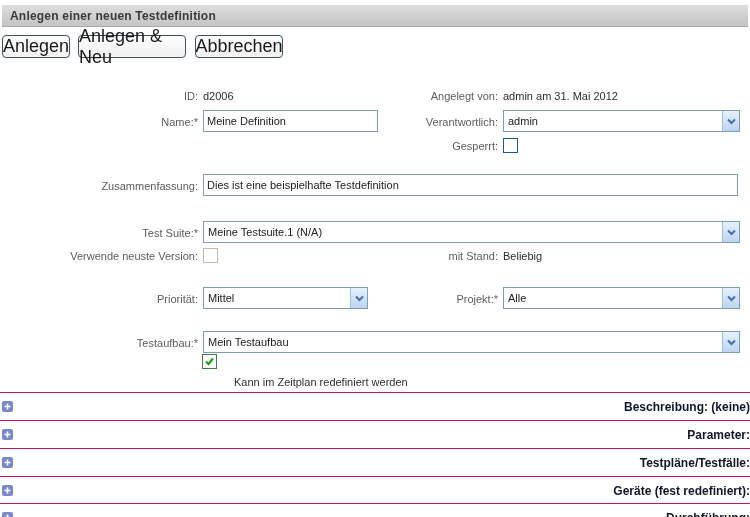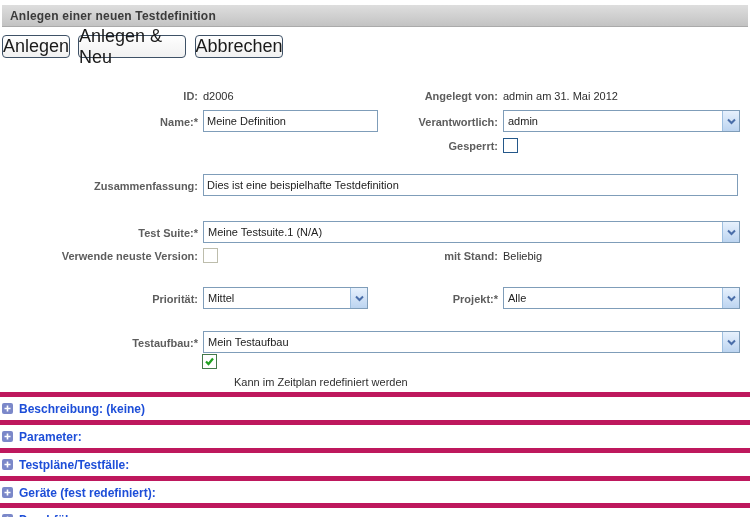--- a/index.html
+++ b/index.html
@@ -21,21 +21,21 @@
     position:absolute; top:35px; height:23px;
     background:linear-gradient(#fefefe,#f1f1f1);
     border:1px solid #3e5166; border-radius:4px;
     font-family:"Liberation Sans", sans-serif; font-size:18px; color:#1a1a1a;
     display:flex; align-items:center; justify-content:center; cursor:pointer;
   }
   #btn-create   { left:2px;   width:68px;  }
   #btn-createnew{ left:78px;  width:108px; }
   #btn-cancel   { left:195px; width:88px;  }
 
-  .lbl { position:absolute; font-weight:bold; color:#5d5d5d; text-align:right; white-space:nowrap; }
+  .lbl { position:absolute; font-weight:normal; color:#5d5d5d; text-align:right; white-space:nowrap; }
   .val { position:absolute; color:#2e2e2e; white-space:nowrap; }
 
   .tinput {
     position:absolute; height:22px; border:1px solid #7f9db9; background:#fff;
     font-family:"Liberation Sans", sans-serif; font-size:11px; color:#222; padding:0 3px;
   }
   
   .xpsel {
     position:absolute; height:22px; border:1px solid #7f9db9; background:#fff;
     display:flex; align-items:center; cursor:pointer;
@@ -48,23 +48,23 @@
   }
   
   .cb { position:absolute; width:15px; height:15px; background:#fff; }
   .cb.enabled  { border:1px solid #24588a; }
   .cb.disabled { border:1px solid #bdbdac; }
   .cb.checked  { border:1px solid #44794a; display:flex; align-items:center; justify-content:center; }
 
   
   .section {
     position:absolute; left:0; width:750px; height:28px;
-    border-top:5px solid #be185d;
+    border-top:1px solid #be185d;
     display:flex; align-items:center; gap:6px; padding-left:2px;
-    font-size:12px; font-weight:bold; color:#1d4ed8; cursor:pointer;
+    font-size:12px; font-weight:bold; color:#0f172a; cursor:pointer;justify-content:space-between;
   }
   .plus { width:11px; height:11px; display:inline-flex; }
 </style>
 </head>
 <body>
 
 <div id="page">
 
   <div class="titlebar">Anlegen einer neuen Testdefinition</div>
 

